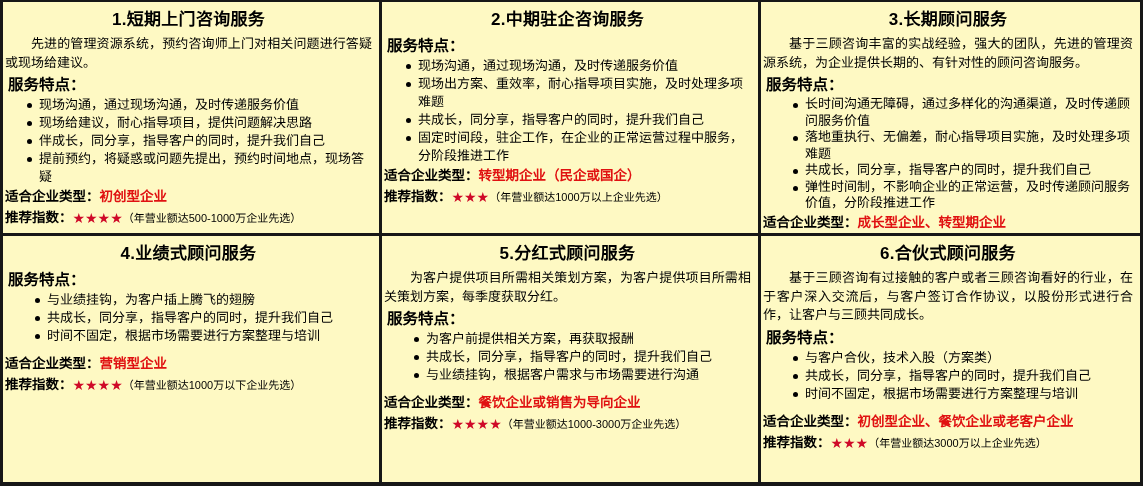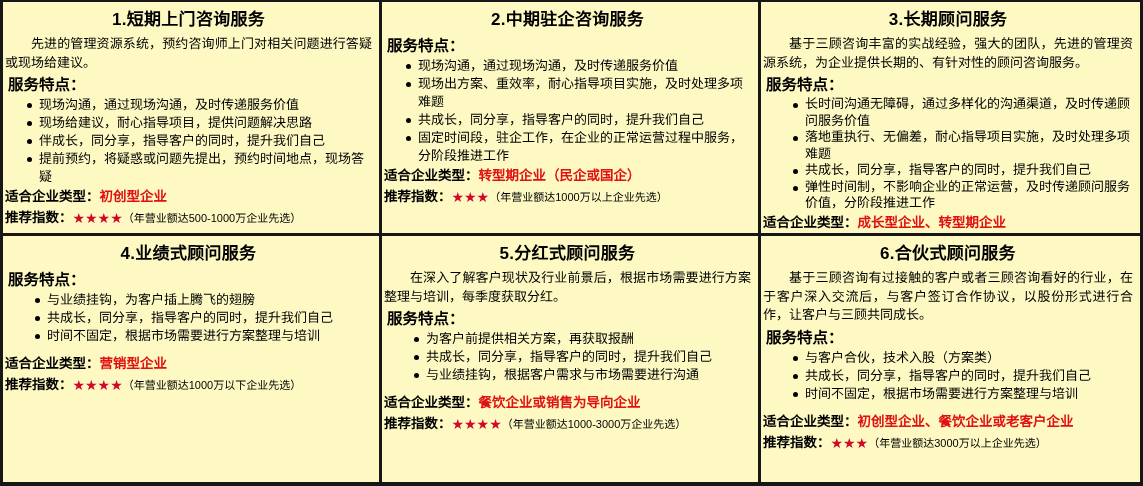--- a/index.html
+++ b/index.html
@@ -159,21 +159,21 @@
     <div class="footline spaced">
       <span class="lbl">适合企业类型：</span><span class="redval">营销型企业</span>
     </div>
     <div class="footline">
       <span class="lbl">推荐指数：</span><span class="stars">★★★★</span><span class="note">（年营业额达1000万以下企业先选）</span>
     </div>
   </div>
 
   <div class="cell cr2">
     <div class="card-title">5.分红式顾问服务</div>
-    <p class="intro">在深入了解客户现状及行业前景后，根据市场需要进行方案整理与培训，每季度获取分红。</p>
+    <p class="intro">为客户提供项目所需相关策划方案，为客户提供项目所需相关策划方案，每季度获取分红。</p>
     <div class="feat-head">服务特点：</div>
     <ul class="feats deep">
       <li>为客户前提供相关方案，再获取报酬</li>
       <li>共成长，同分享，指导客户的同时，提升我们自己</li>
       <li>与业绩挂钩，根据客户需求与市场需要进行沟通</li>
     </ul>
     <div class="footline spaced">
       <span class="lbl">适合企业类型：</span><span class="redval">餐饮企业或销售为导向企业</span>
     </div>
     <div class="footline">

